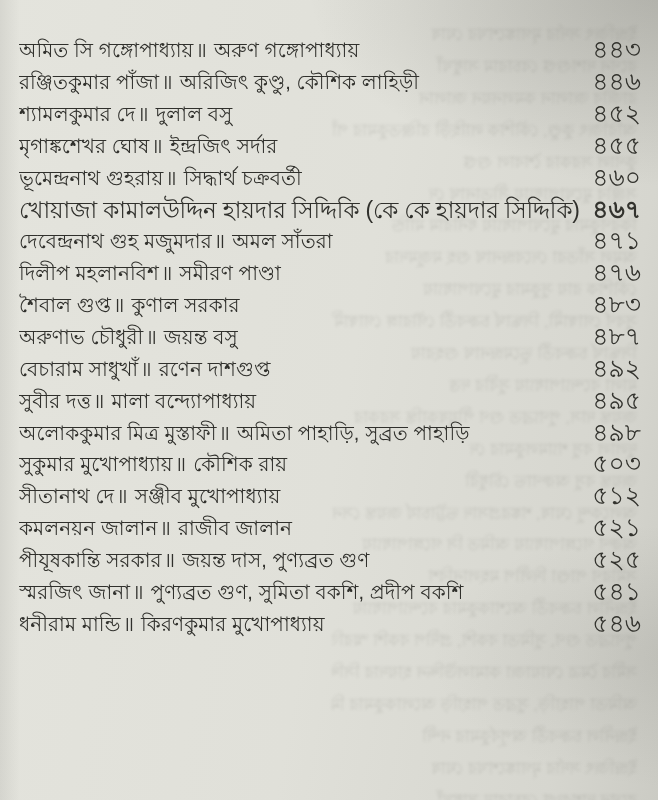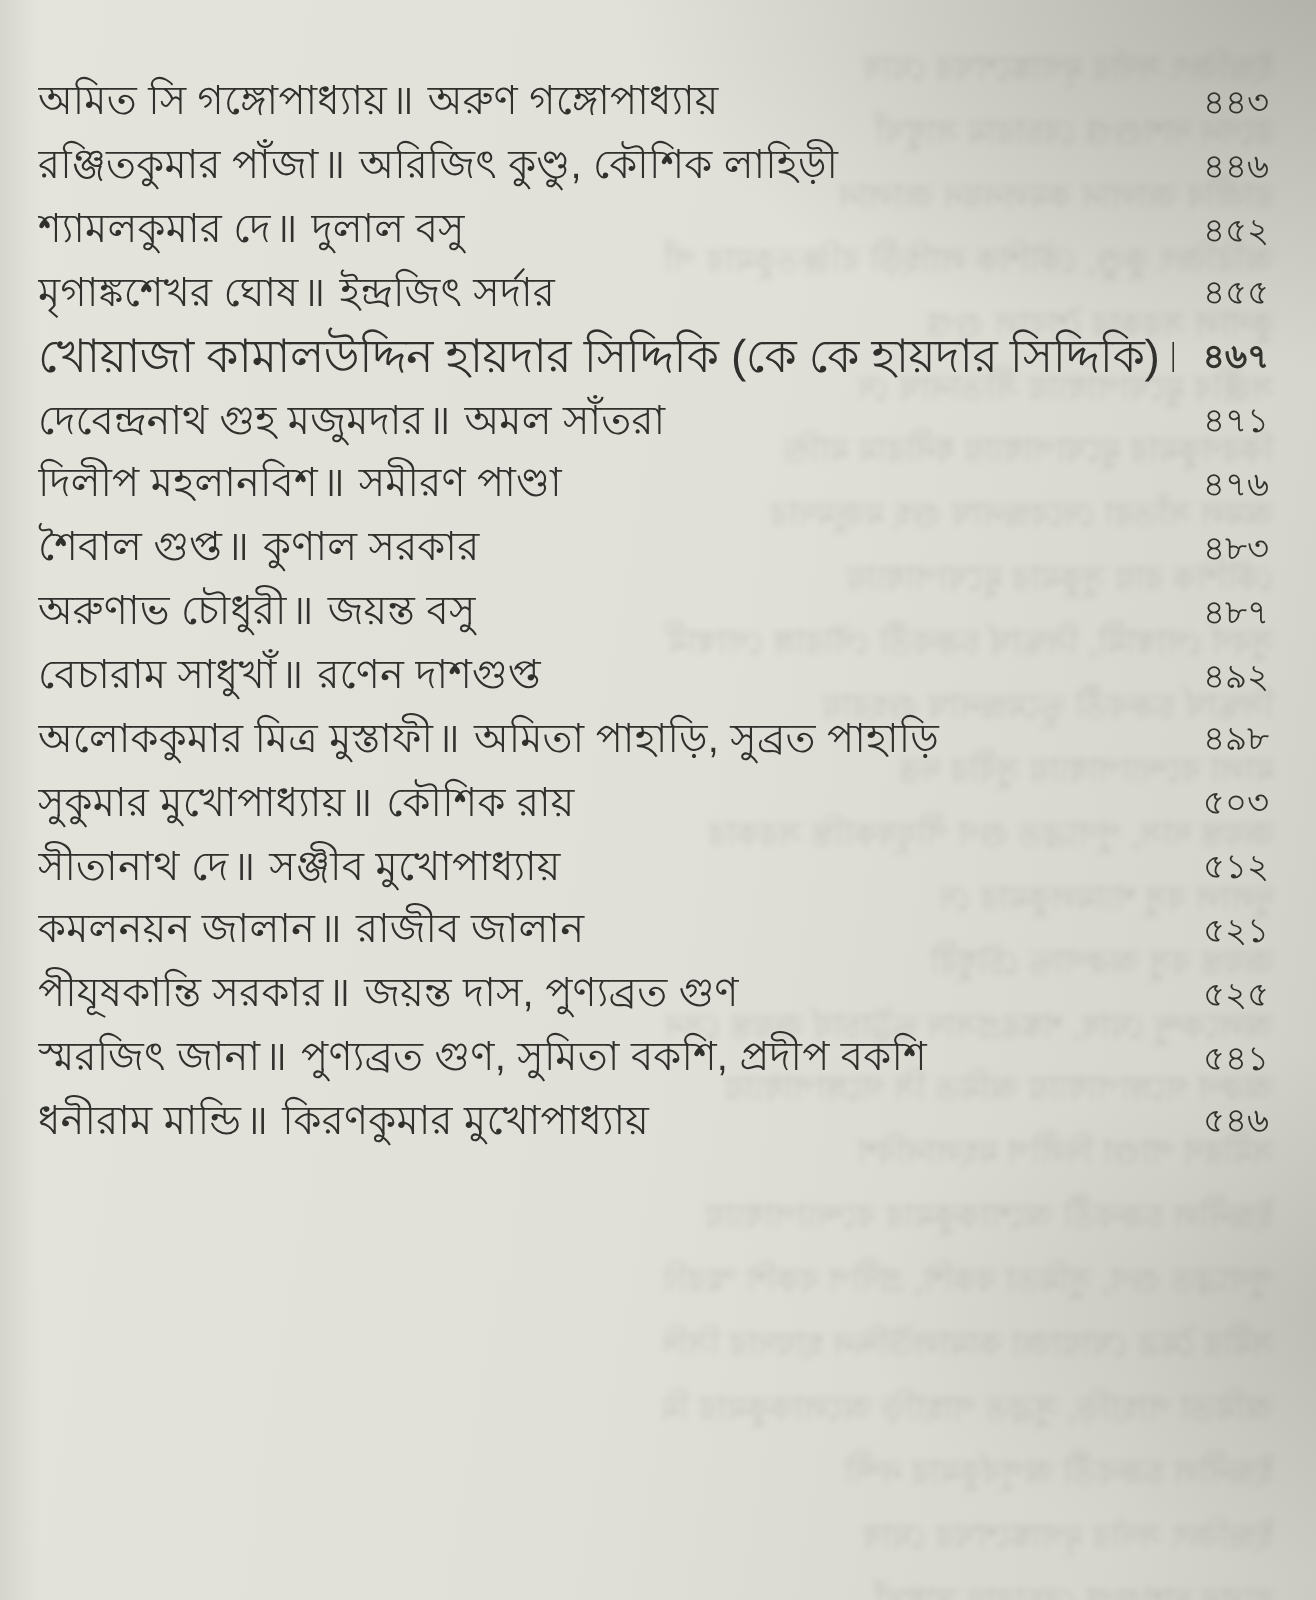--- a/index.html
+++ b/index.html
@@ -27,22 +27,22 @@
   }
   
   .toc{position:absolute;left:19px;right:17px;top:36px;}
   .row{height:31.85px;display:flex;align-items:center;}
   .entry-text{
     flex:1 1 auto;min-width:0;overflow:hidden;white-space:nowrap;
     font-size:20px;color:#30302c;letter-spacing:.1px;
   }
   .entry-text .sep{margin:0 7px 0 2px;}
   .page-num{
-    flex:0 0 auto;margin-left:8px;min-width:46px;text-align:center;
-    font-size:17px;color:#33332e;
+    flex:0 0 auto;margin-left:8px;min-width:46px;text-align:left;
+    font-size:25px;color:#33332e;
   }
   .row.bold .entry-text{font-weight:400;font-size:23px;letter-spacing:-.2px;}
   .row.bold .page-num{font-weight:600;}
 </style>
 </head>
 <body>
 
 <div class="page">
   <div class="bleed" id="bleed">
       <div class="bleed-row" style="top: 22px;">ইন্দ্রজিৎ সর্দার মৃগাঙ্কশেখর ঘোষ</div>
@@ -81,20 +81,24 @@
         <span class="page-num">৪৪৬</span>
       </div>
       <div class="row">
         <span class="entry-text"><span>শ্যামলকুমার দে</span><span class="sep">॥</span><span>দুলাল বসু</span></span>
         <span class="page-num">৪৫২</span>
       </div>
       <div class="row">
         <span class="entry-text"><span>মৃগাঙ্কশেখর ঘোষ</span><span class="sep">॥</span><span>ইন্দ্রজিৎ সর্দার</span></span>
         <span class="page-num">৪৫৫</span>
       </div>
+      <div class="row">
+        <span class="entry-text"><span>ভূমেন্দ্রনাথ গুহরায়</span><span class="sep">॥</span><span>সিদ্ধার্থ চক্রবর্তী</span></span>
+        <span class="page-num">৪৬০</span>
+      </div>
       <div class="row bold">
         <span class="entry-text"><span>খোয়াজা কামালউদ্দিন হায়দার সিদ্দিকি (কে কে হায়দার সিদ্দিকি)</span><span class="sep">॥</span><span>সমীর মৈত্র</span></span>
         <span class="page-num">৪৬৭</span>
       </div>
       <div class="row">
         <span class="entry-text"><span>দেবেন্দ্রনাথ গুহ মজুমদার</span><span class="sep">॥</span><span>অমল সাঁতরা</span></span>
         <span class="page-num">৪৭১</span>
       </div>
       <div class="row">
         <span class="entry-text"><span>দিলীপ মহলানবিশ</span><span class="sep">॥</span><span>সমীরণ পাণ্ডা</span></span>
@@ -104,20 +108,24 @@
         <span class="entry-text"><span>শৈবাল গুপ্ত</span><span class="sep">॥</span><span>কুণাল সরকার</span></span>
         <span class="page-num">৪৮৩</span>
       </div>
       <div class="row">
         <span class="entry-text"><span>অরুণাভ চৌধুরী</span><span class="sep">॥</span><span>জয়ন্ত বসু</span></span>
         <span class="page-num">৪৮৭</span>
       </div>
       <div class="row">
         <span class="entry-text"><span>বেচারাম সাধুখাঁ</span><span class="sep">॥</span><span>রণেন দাশগুপ্ত</span></span>
         <span class="page-num">৪৯২</span>
+      </div>
+      <div class="row">
+        <span class="entry-text"><span>সুবীর দত্ত</span><span class="sep">॥</span><span>মালা বন্দ্যোপাধ্যায়</span></span>
+        <span class="page-num">৪৯৫</span>
       </div>
       <div class="row">
         <span class="entry-text"><span>অলোককুমার মিত্র মুস্তাফী</span><span class="sep">॥</span><span>অমিতা পাহাড়ি, সুব্রত পাহাড়ি</span></span>
         <span class="page-num">৪৯৮</span>
       </div>
       <div class="row">
         <span class="entry-text"><span>সুকুমার মুখোপাধ্যায়</span><span class="sep">॥</span><span>কৌশিক রায়</span></span>
         <span class="page-num">৫০৩</span>
       </div>
       <div class="row">

